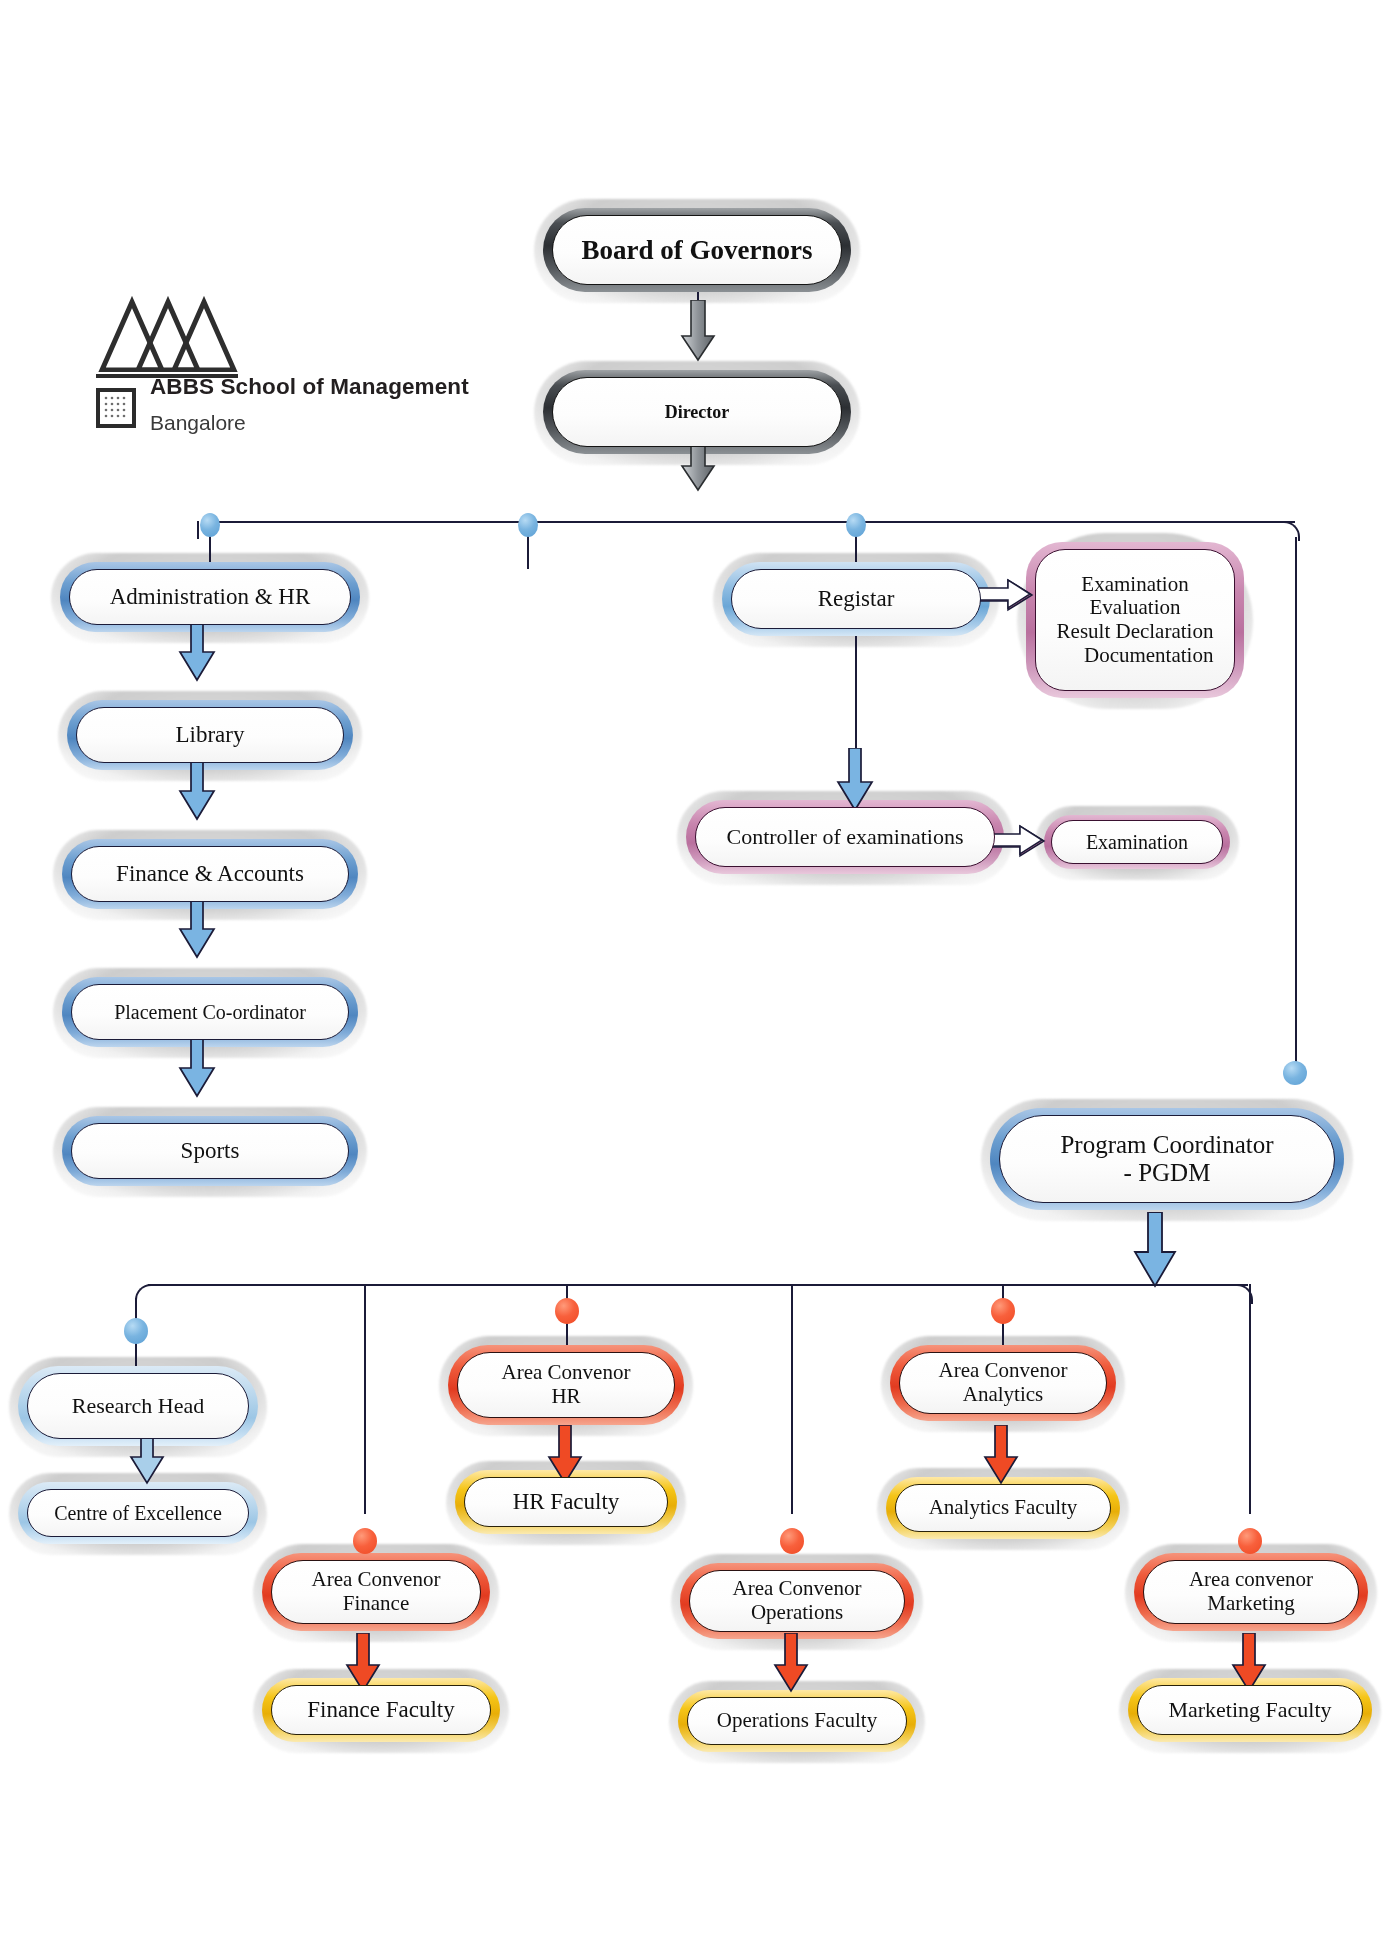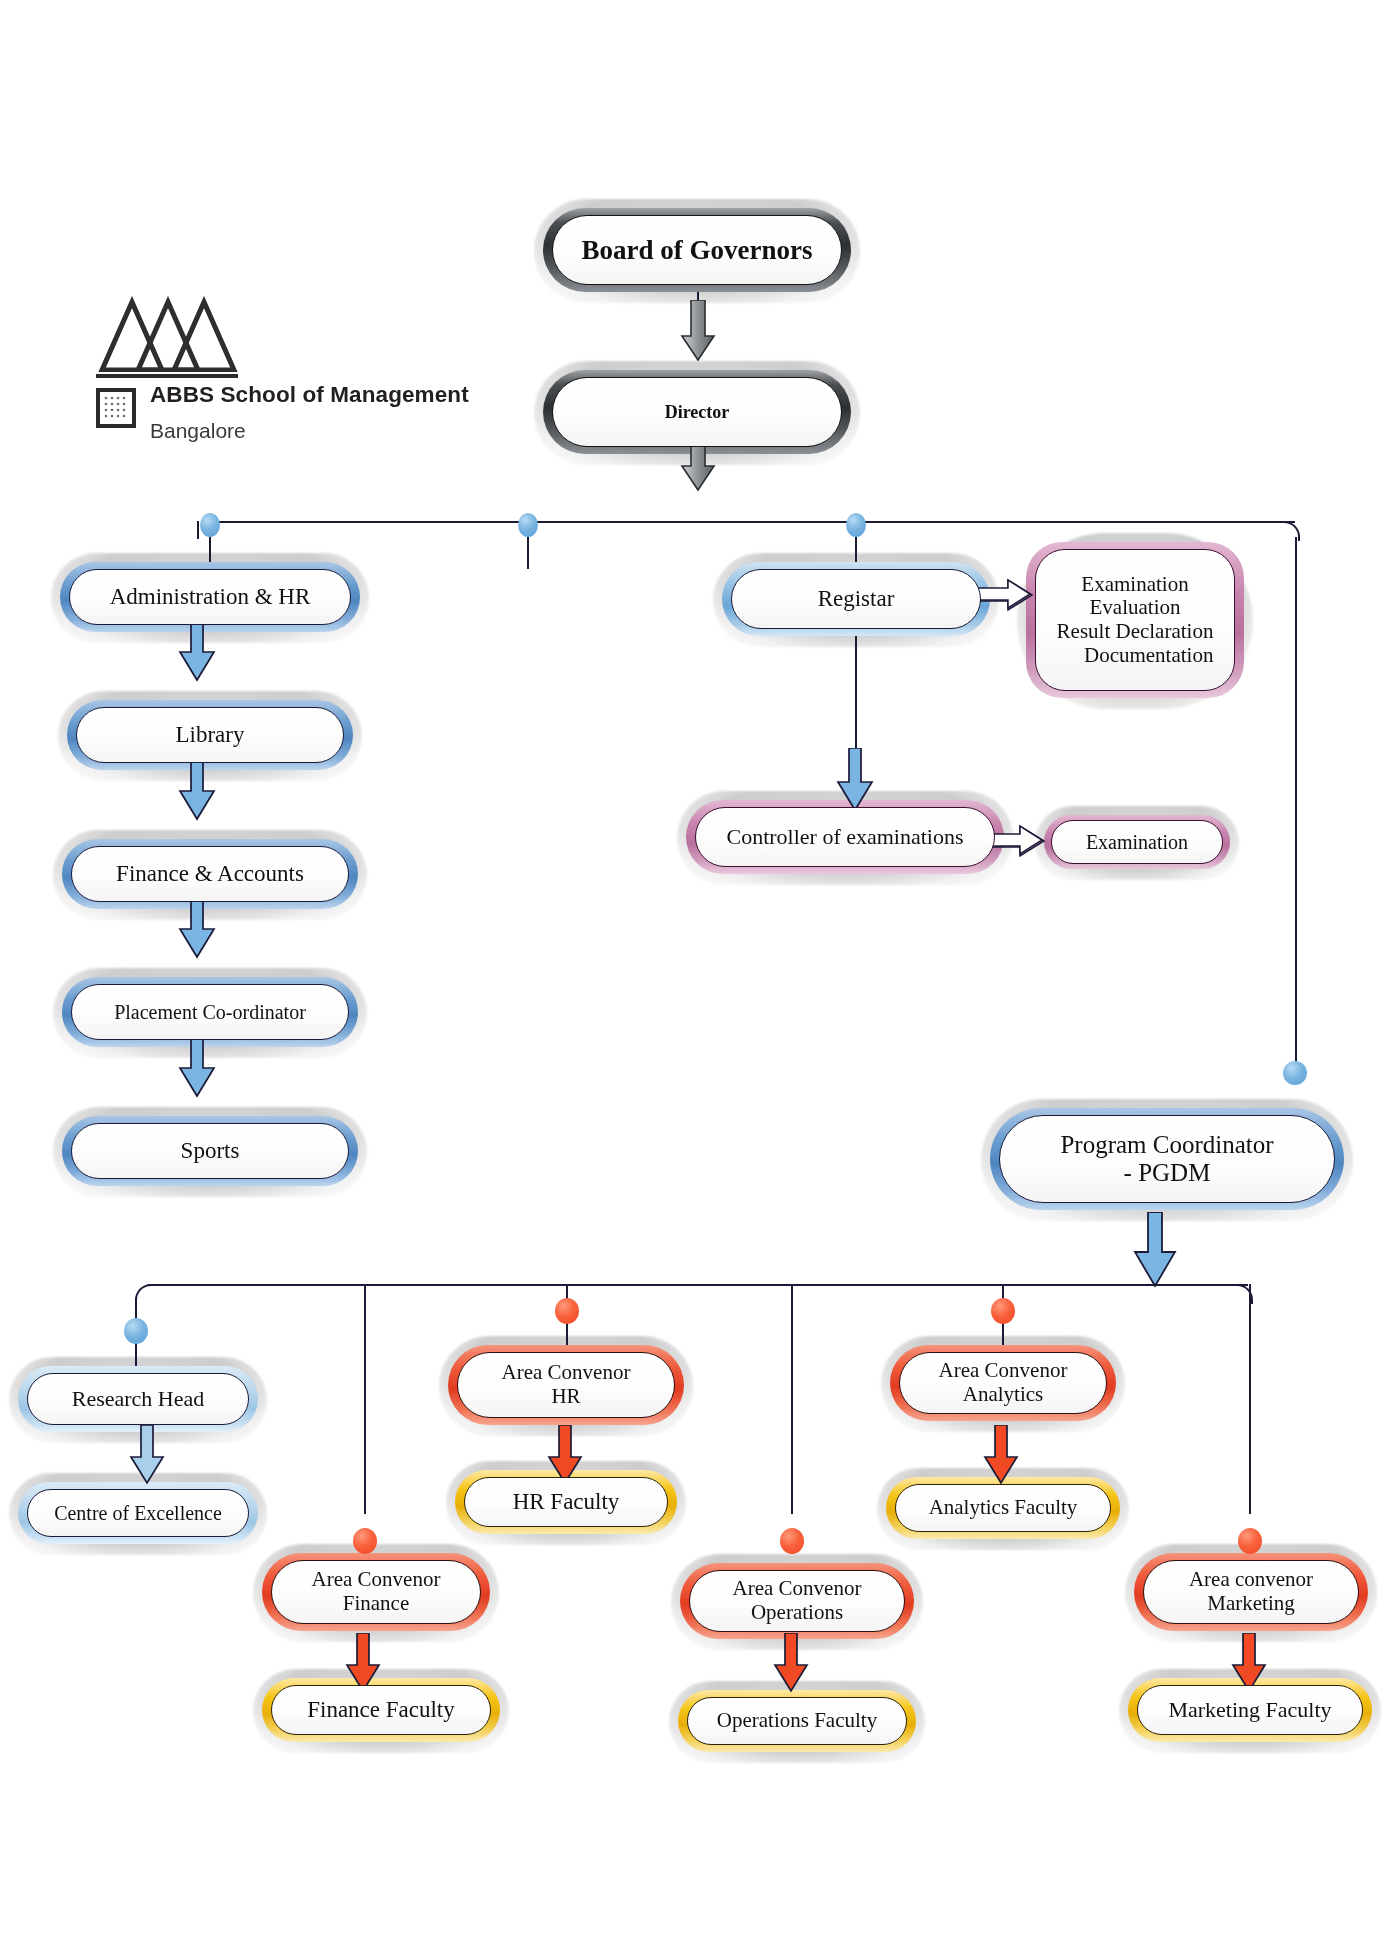--- a/index.html
+++ b/index.html
@@ -4,21 +4,21 @@
 <style>
   html,body{margin:0;padding:0;background:#ffffff;}
   body{font-family:"Liberation Serif", serif;}
   #stage{position:relative;width:1384px;height:1957px;background:#fff;overflow:hidden;}
 
   
   .logo{position:absolute;left:88px;top:296px;width:380px;height:136px;}
   .logo-mark{position:absolute;left:10px;top:0;width:140px;height:76px;}
   .logo-rule{position:absolute;left:8px;top:78px;width:142px;height:4px;background:#2b2b2b;}
   .logo-sq{position:absolute;left:8px;top:92px;width:40px;height:40px;}
-  .logo-txt{position:absolute;left:62px;top:86px;width:320px;}
+  .logo-txt{position:absolute;left:62px;top:78px;width:320px;}
   .logo-l1{font-family:"Liberation Sans", sans-serif;font-weight:bold;font-size:22.5px;color:#231f20;letter-spacing:.1px;line-height:26px;}
   .logo-l2{font-family:"Liberation Sans", sans-serif;font-weight:400;font-size:21px;color:#3a3a3a;line-height:26px;margin-top:10px;}
 
   
   .node{position:absolute;box-sizing:border-box;display:flex;align-items:center;justify-content:center;
         text-align:center;border-radius:999px;background:#fbfbfb;color:#111;
         font-family:"Liberation Serif", serif;}
   .node .lbl{position:relative;z-index:3;padding:0 10px;line-height:1.12;}
 
   
@@ -321,21 +321,21 @@
 
   <div class="node v-blue" style="left:990px;top:1108px;width:354px;height:102px;font-size:25px;justify-content:center;">
     <span class="band"></span>
     <span class="inner"></span>
     <span class="lbl" style="display:block;">
       <span style="display:block;">Program Coordinator</span>
       <span style="display:block;">- PGDM</span>
     </span>
   </div>
 
-  <div class="node v-blue3" style="left:18px;top:1366px;width:240px;height:66px;font-size:22px;">
+  <div class="node v-blue3" style="left:18px;top:1366px;width:240px;height:80px;font-size:22px;">
     <span class="band"></span>
     <span class="inner"></span>
     <span class="lbl">Research Head</span>
   </div>
   <div class="node v-blue3" style="left:18px;top:1482px;width:240px;height:62px;font-size:20px;">
     <span class="band"></span>
     <span class="inner"></span>
     <span class="lbl">Centre of Excellence</span>
   </div>
 

